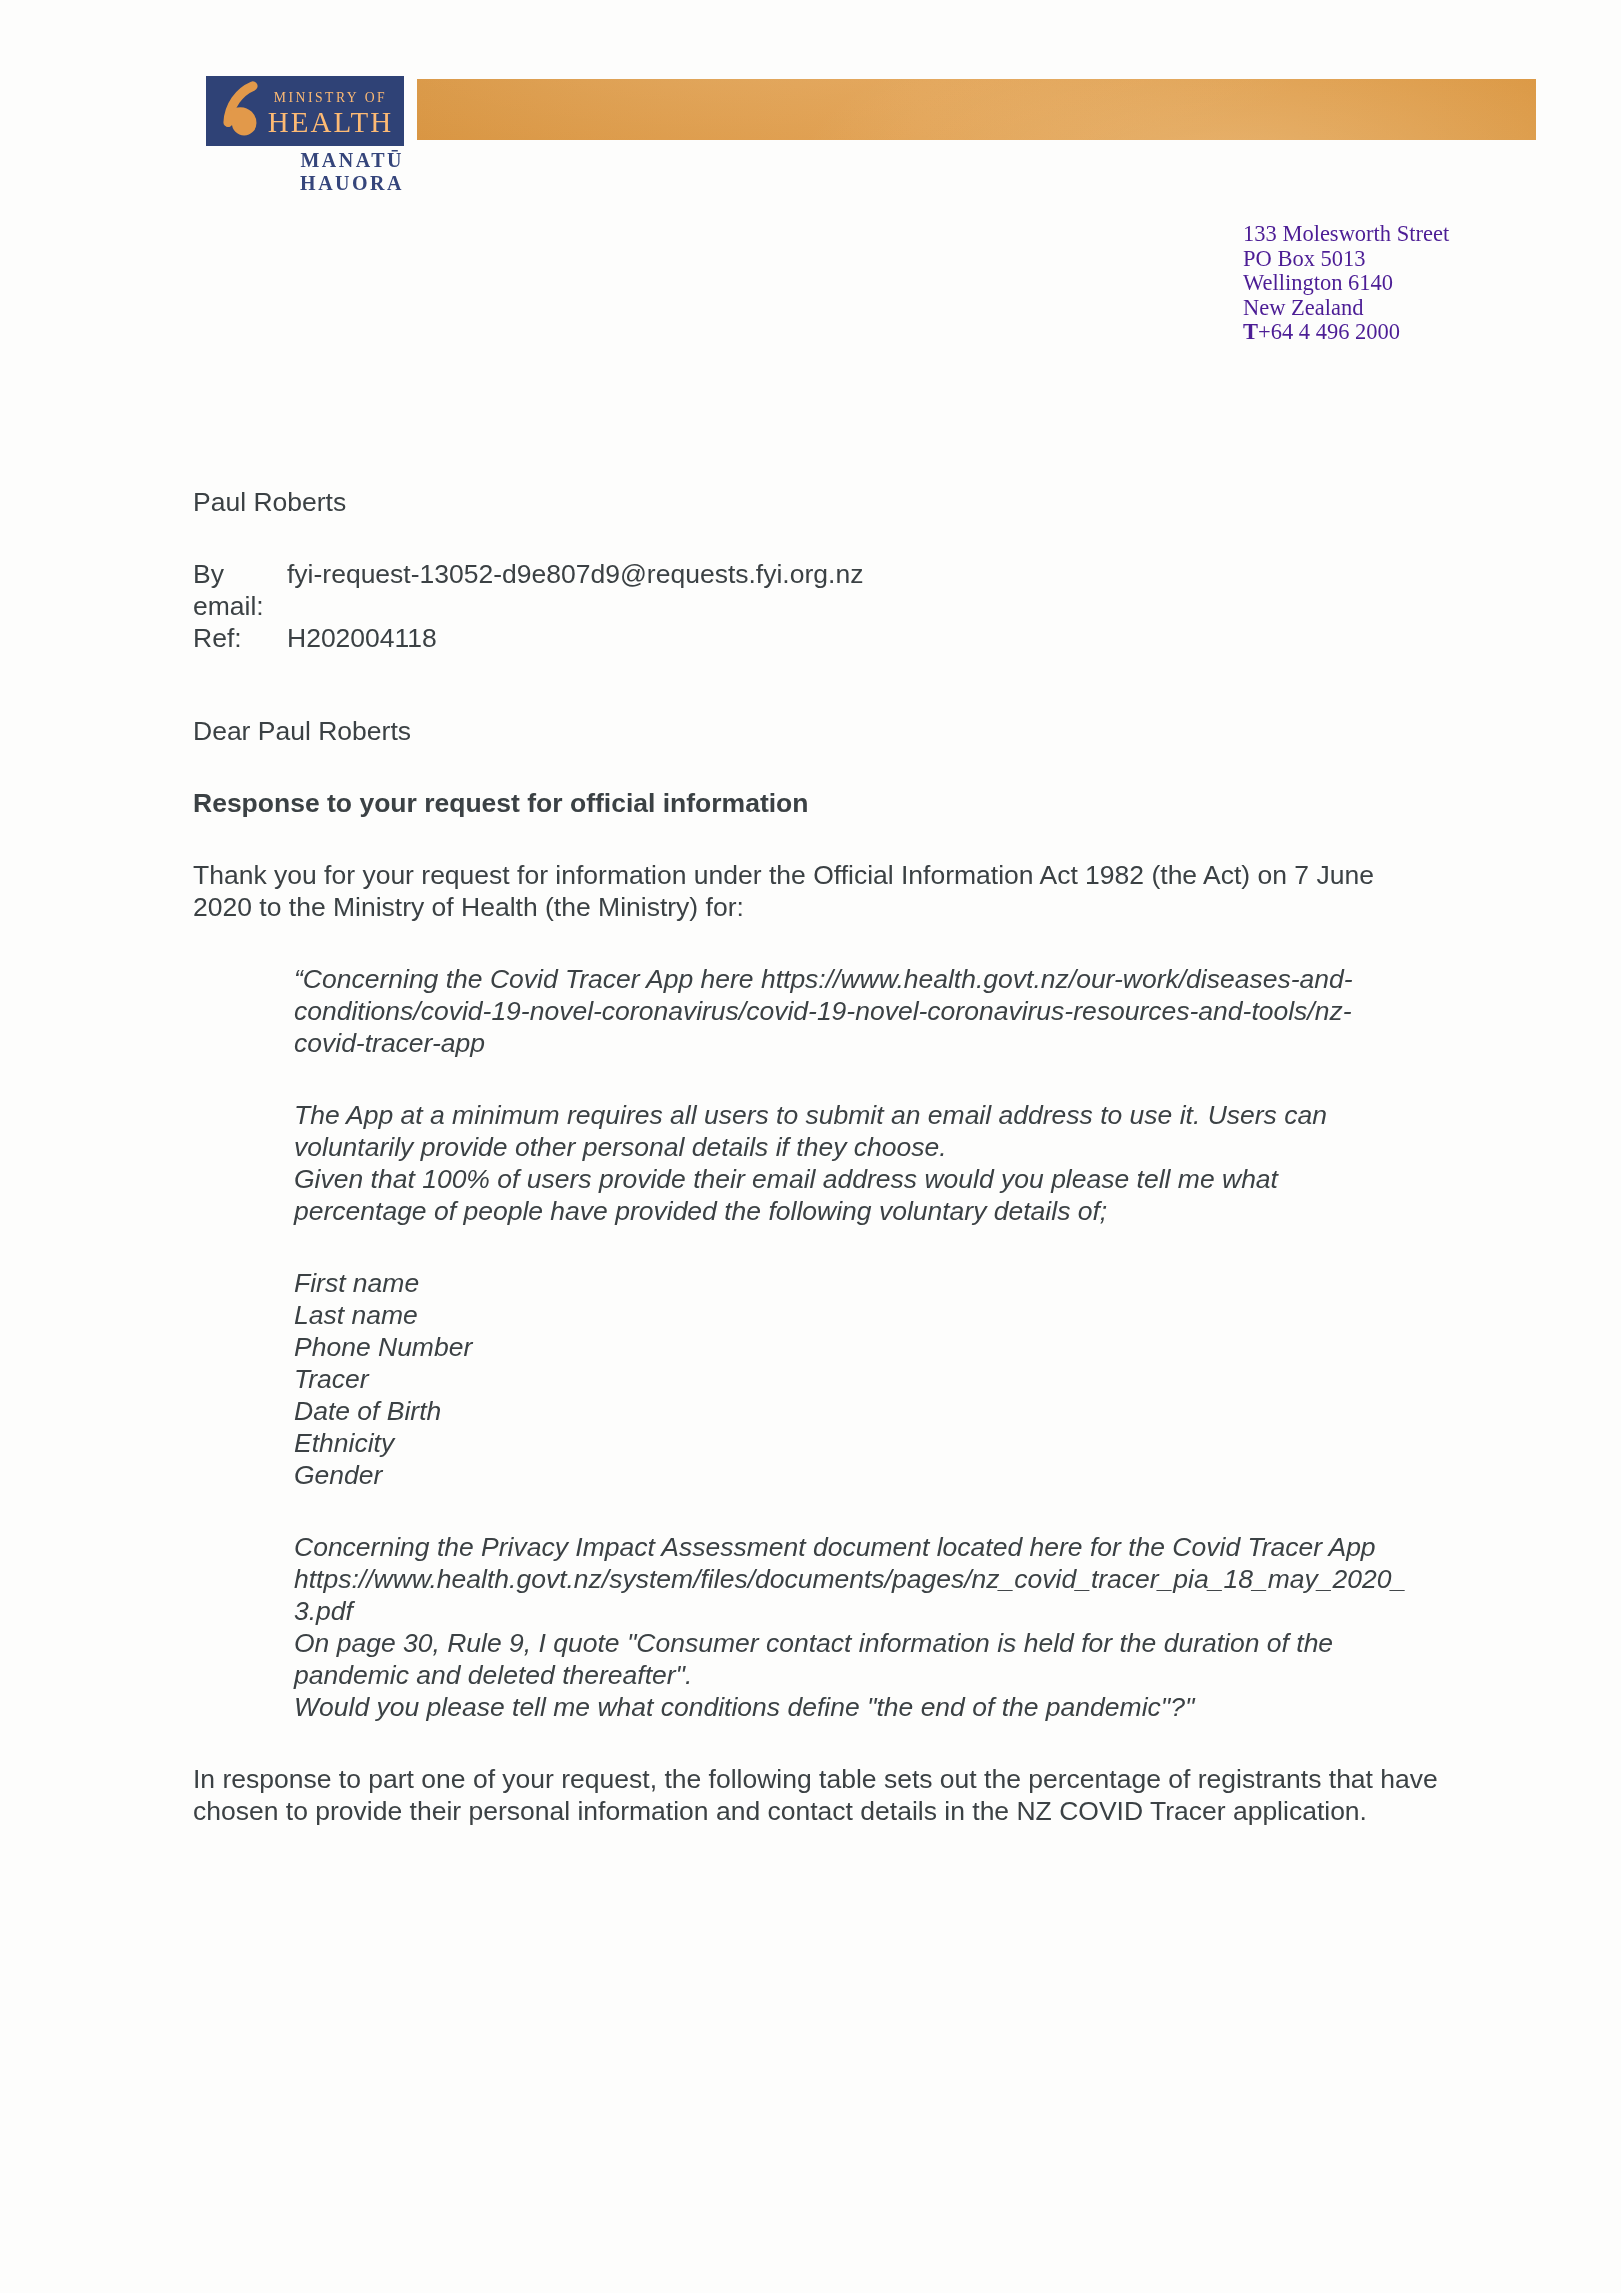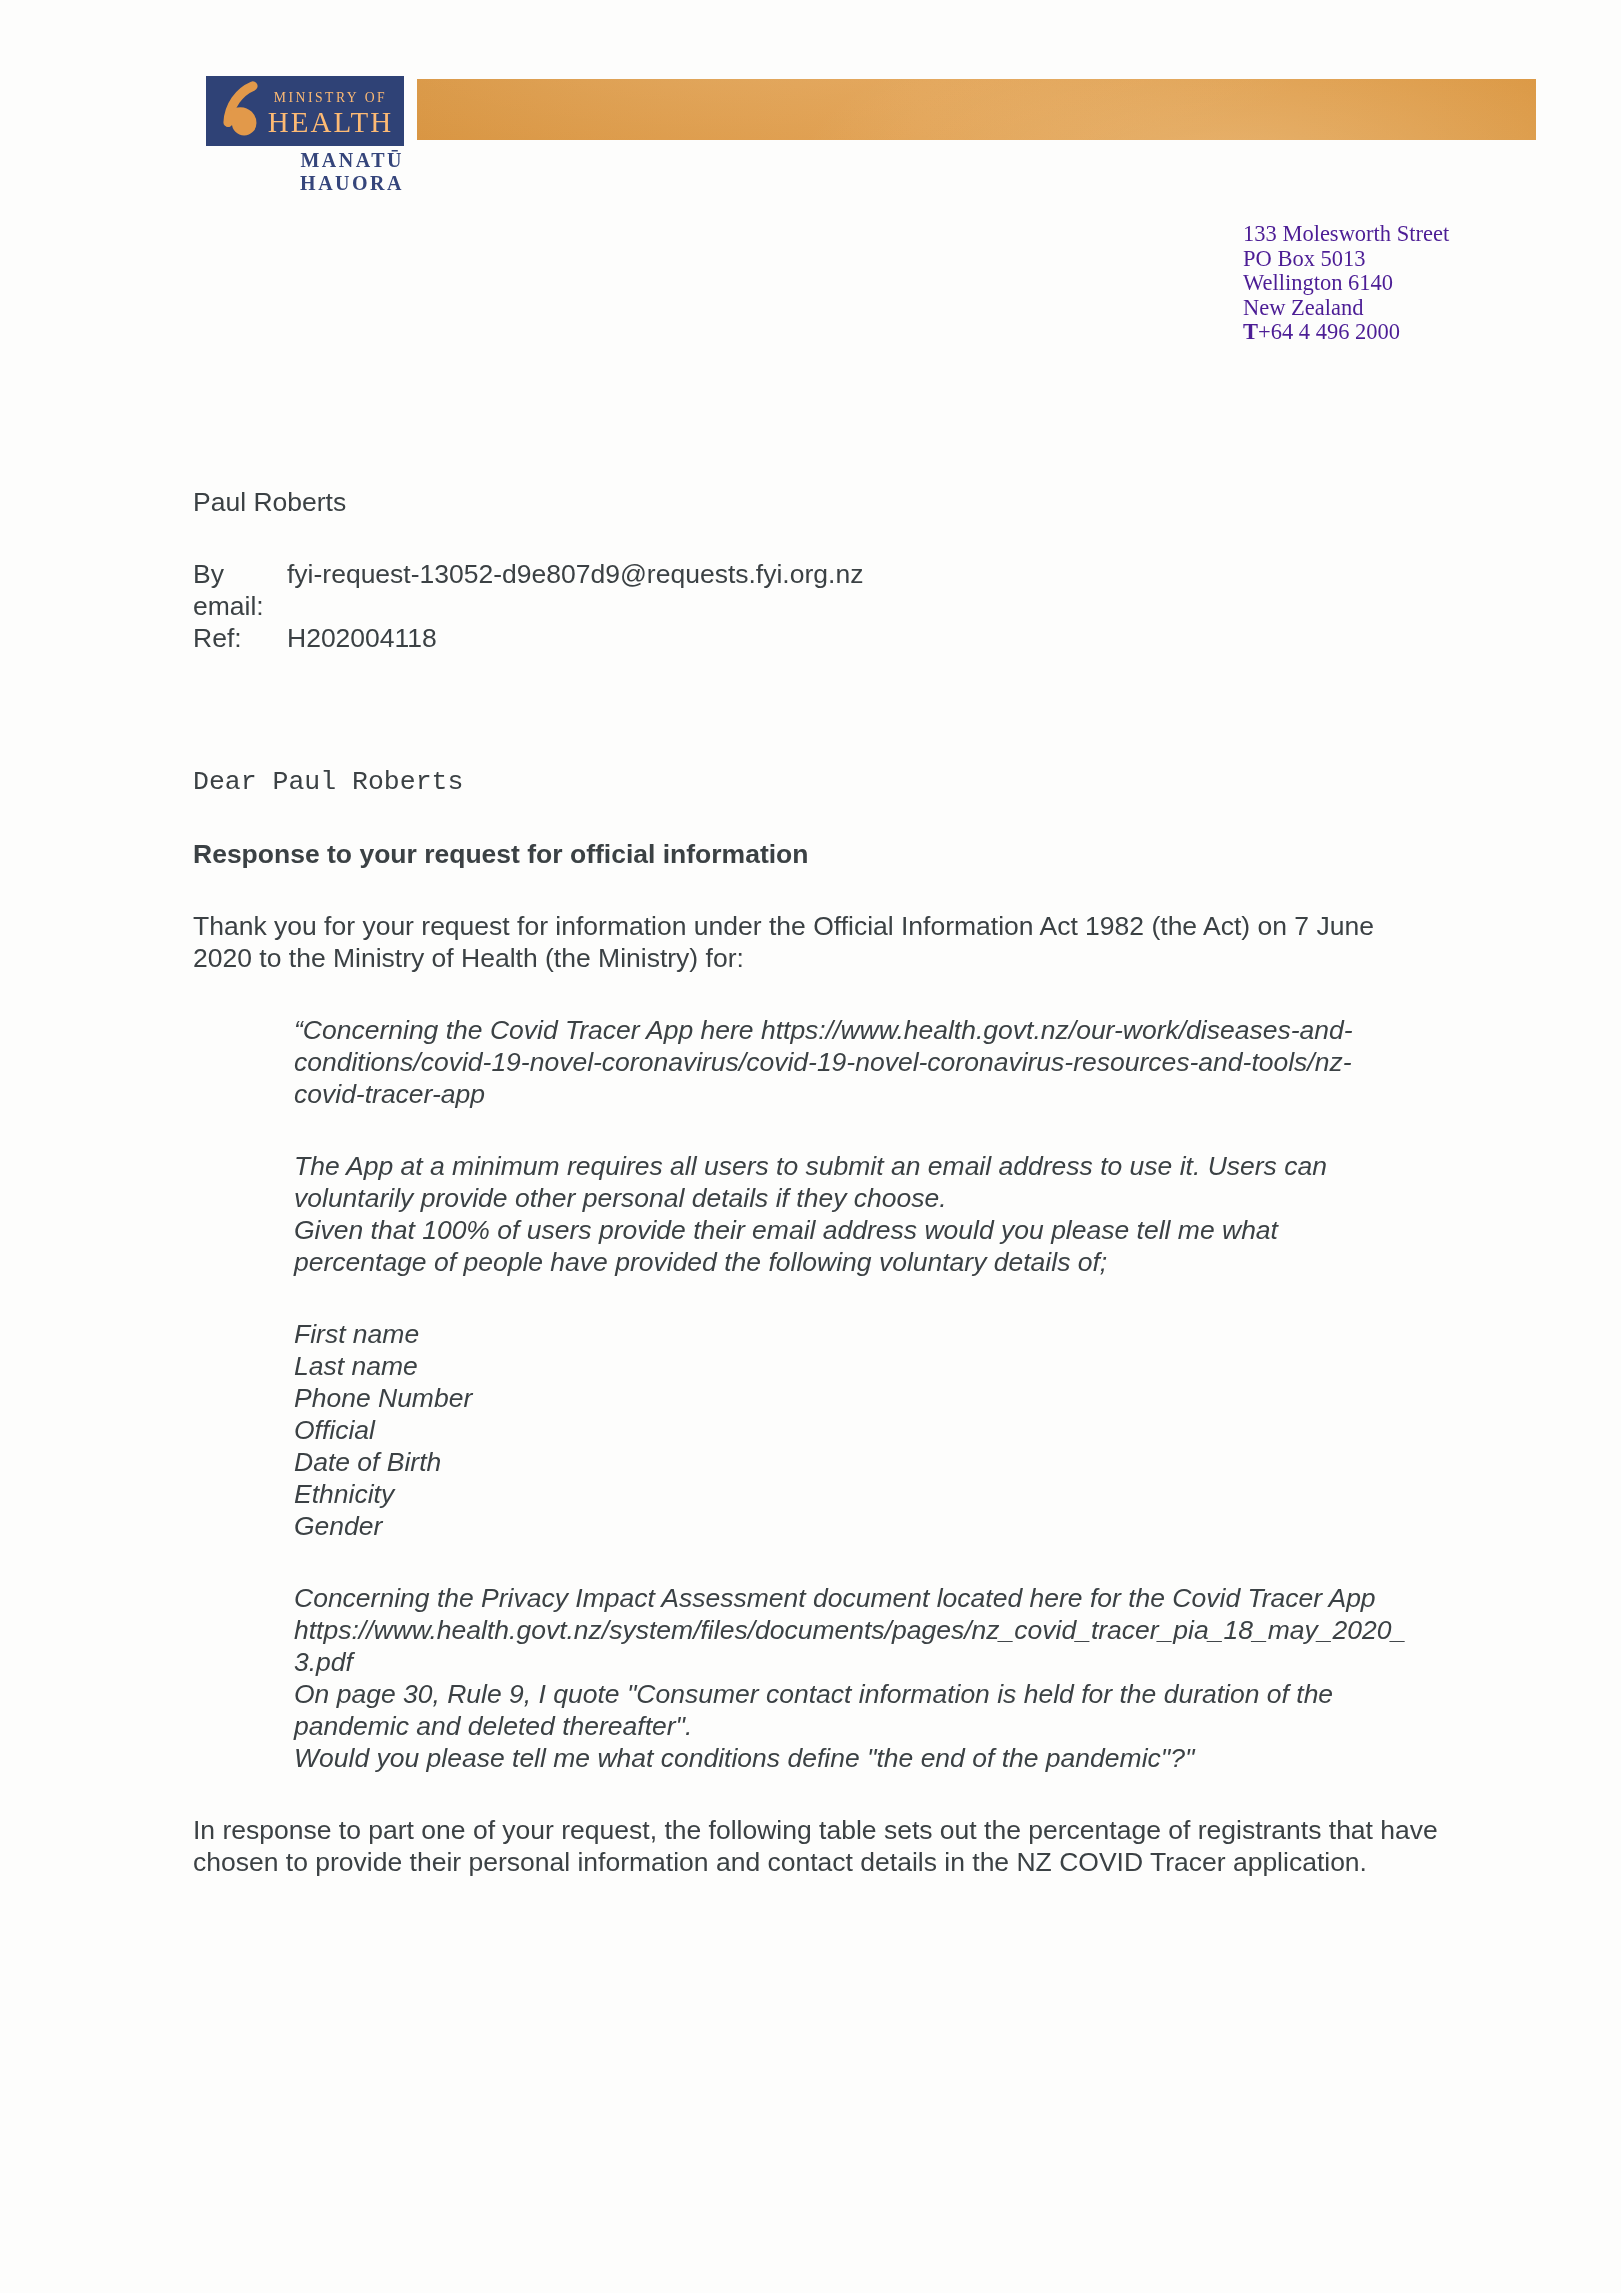--- a/index.html
+++ b/index.html
@@ -113,40 +113,40 @@
       <div class="kv-row">
         <span class="k">By email:</span>
         <span>fyi-request-13052-d9e807d9@requests.fyi.org.nz</span>
       </div>
       <div class="kv-row">
         <span class="k">Ref:</span>
         <span>H202004118</span>
       </div>
     </div>
 
-    <div class="blk" style="margin-top:112px;font-family:Liberation Mono, monospace;">Dear Paul Roberts</div>
+    <div class="blk" style="margin-top:61px;">Dear Paul Roberts</div>
 
     <div class="blk subject tight-gap">Response to your request for official information</div>
 
     <div class="blk tight-gap">Thank you for your request for information under the Official Information Act 1982 (the Act) on 7 June 2020 to the Ministry of Health (the Ministry) for:</div>
 
     <div class="blk quote">
 
       <div class="pblock wrap-any">“Concerning the Covid Tracer App here https://www.health.govt.nz/our-work/diseases-and-conditions/covid-19-novel-coronavirus/covid-19-novel-coronavirus-resources-and-tools/nz-covid-tracer-app</div>
 
       <div class="pblock">
         <div>The App at a minimum requires all users to submit an email address to use it. Users can voluntarily provide other personal details if they choose.</div>
         <div>Given that 100% of users provide their email address would you please tell me what percentage of people have provided the following voluntary details of;</div>
       </div>
 
       <div class="pblock">
         <div>First name</div>
         <div>Last name</div>
         <div>Phone Number</div>
-        <div>Official</div>
+        <div>Tracer</div>
         <div>Date of Birth</div>
         <div>Ethnicity</div>
         <div>Gender</div>
       </div>
 
       <div class="pblock">
         <div>Concerning the Privacy Impact Assessment document located here for the Covid Tracer App</div>
         <div class="wrap-any">https://www.health.govt.nz/system/files/documents/pages/nz_covid_tracer_pia_18_may_2020_3.pdf</div>
         <div>On page 30, Rule 9, I quote "Consumer contact information is held for the duration of the pandemic and deleted thereafter".</div>
         <div>Would you please tell me what conditions define "the end of the pandemic"?"</div>

